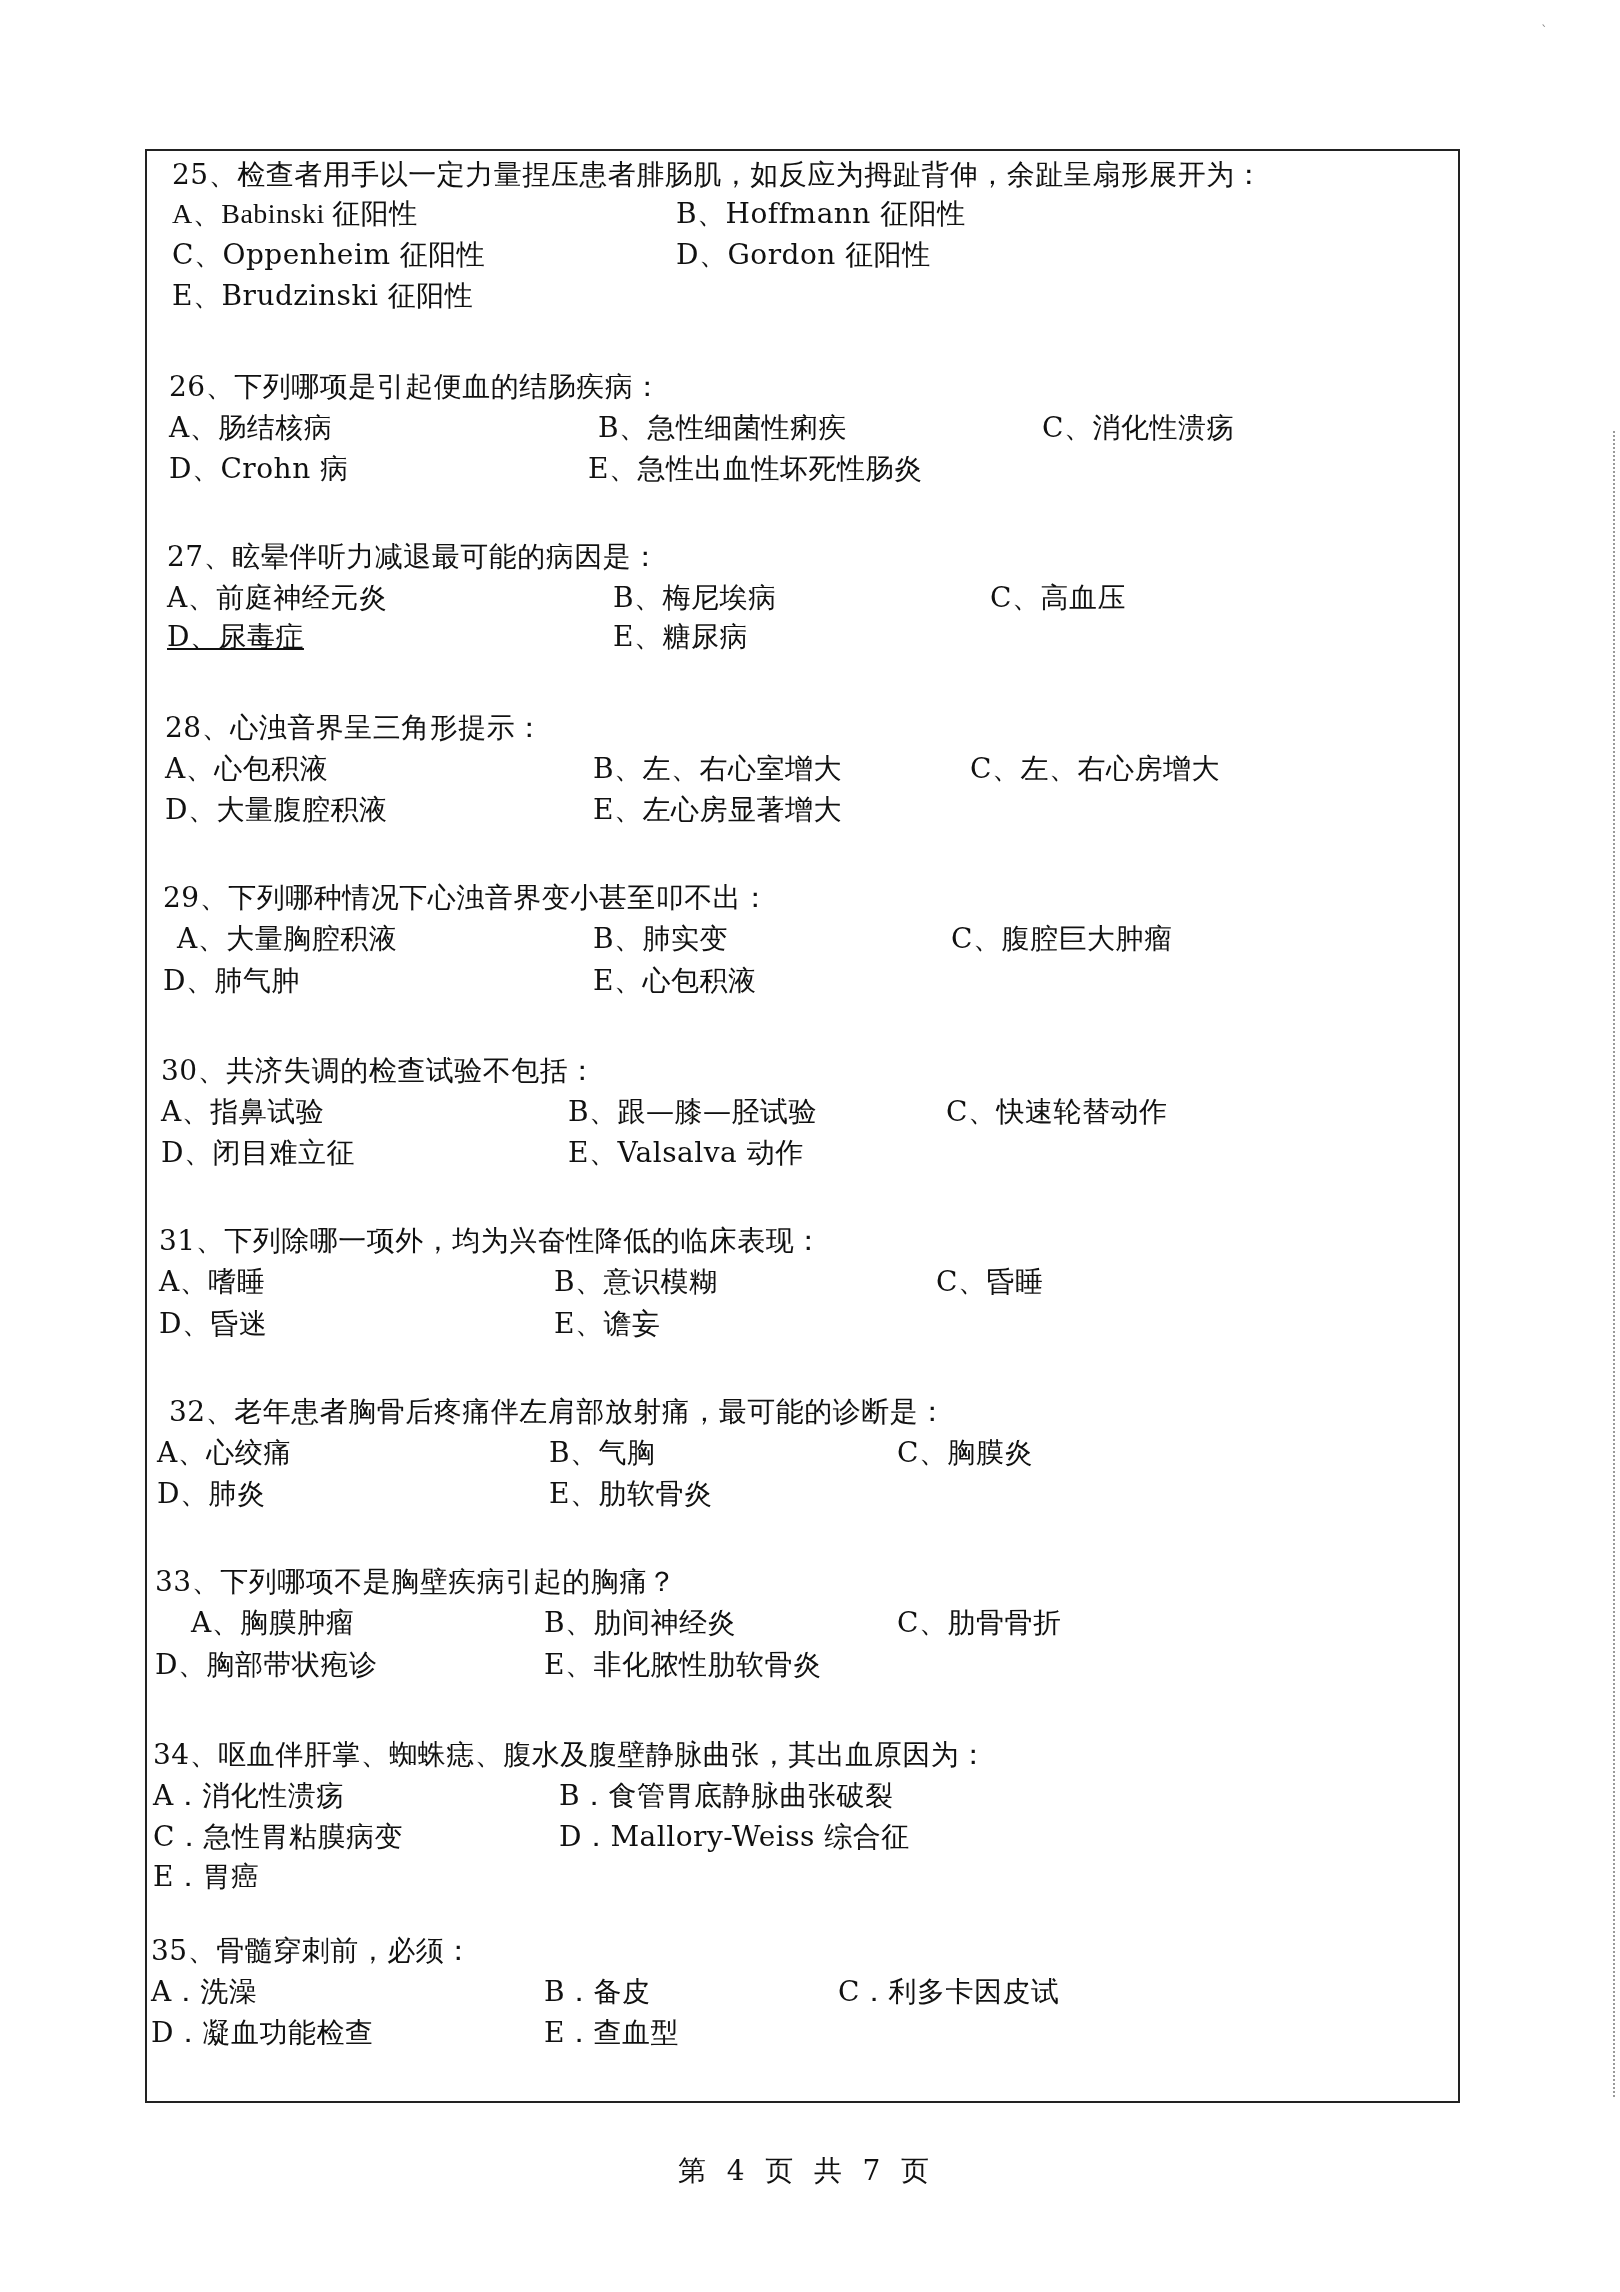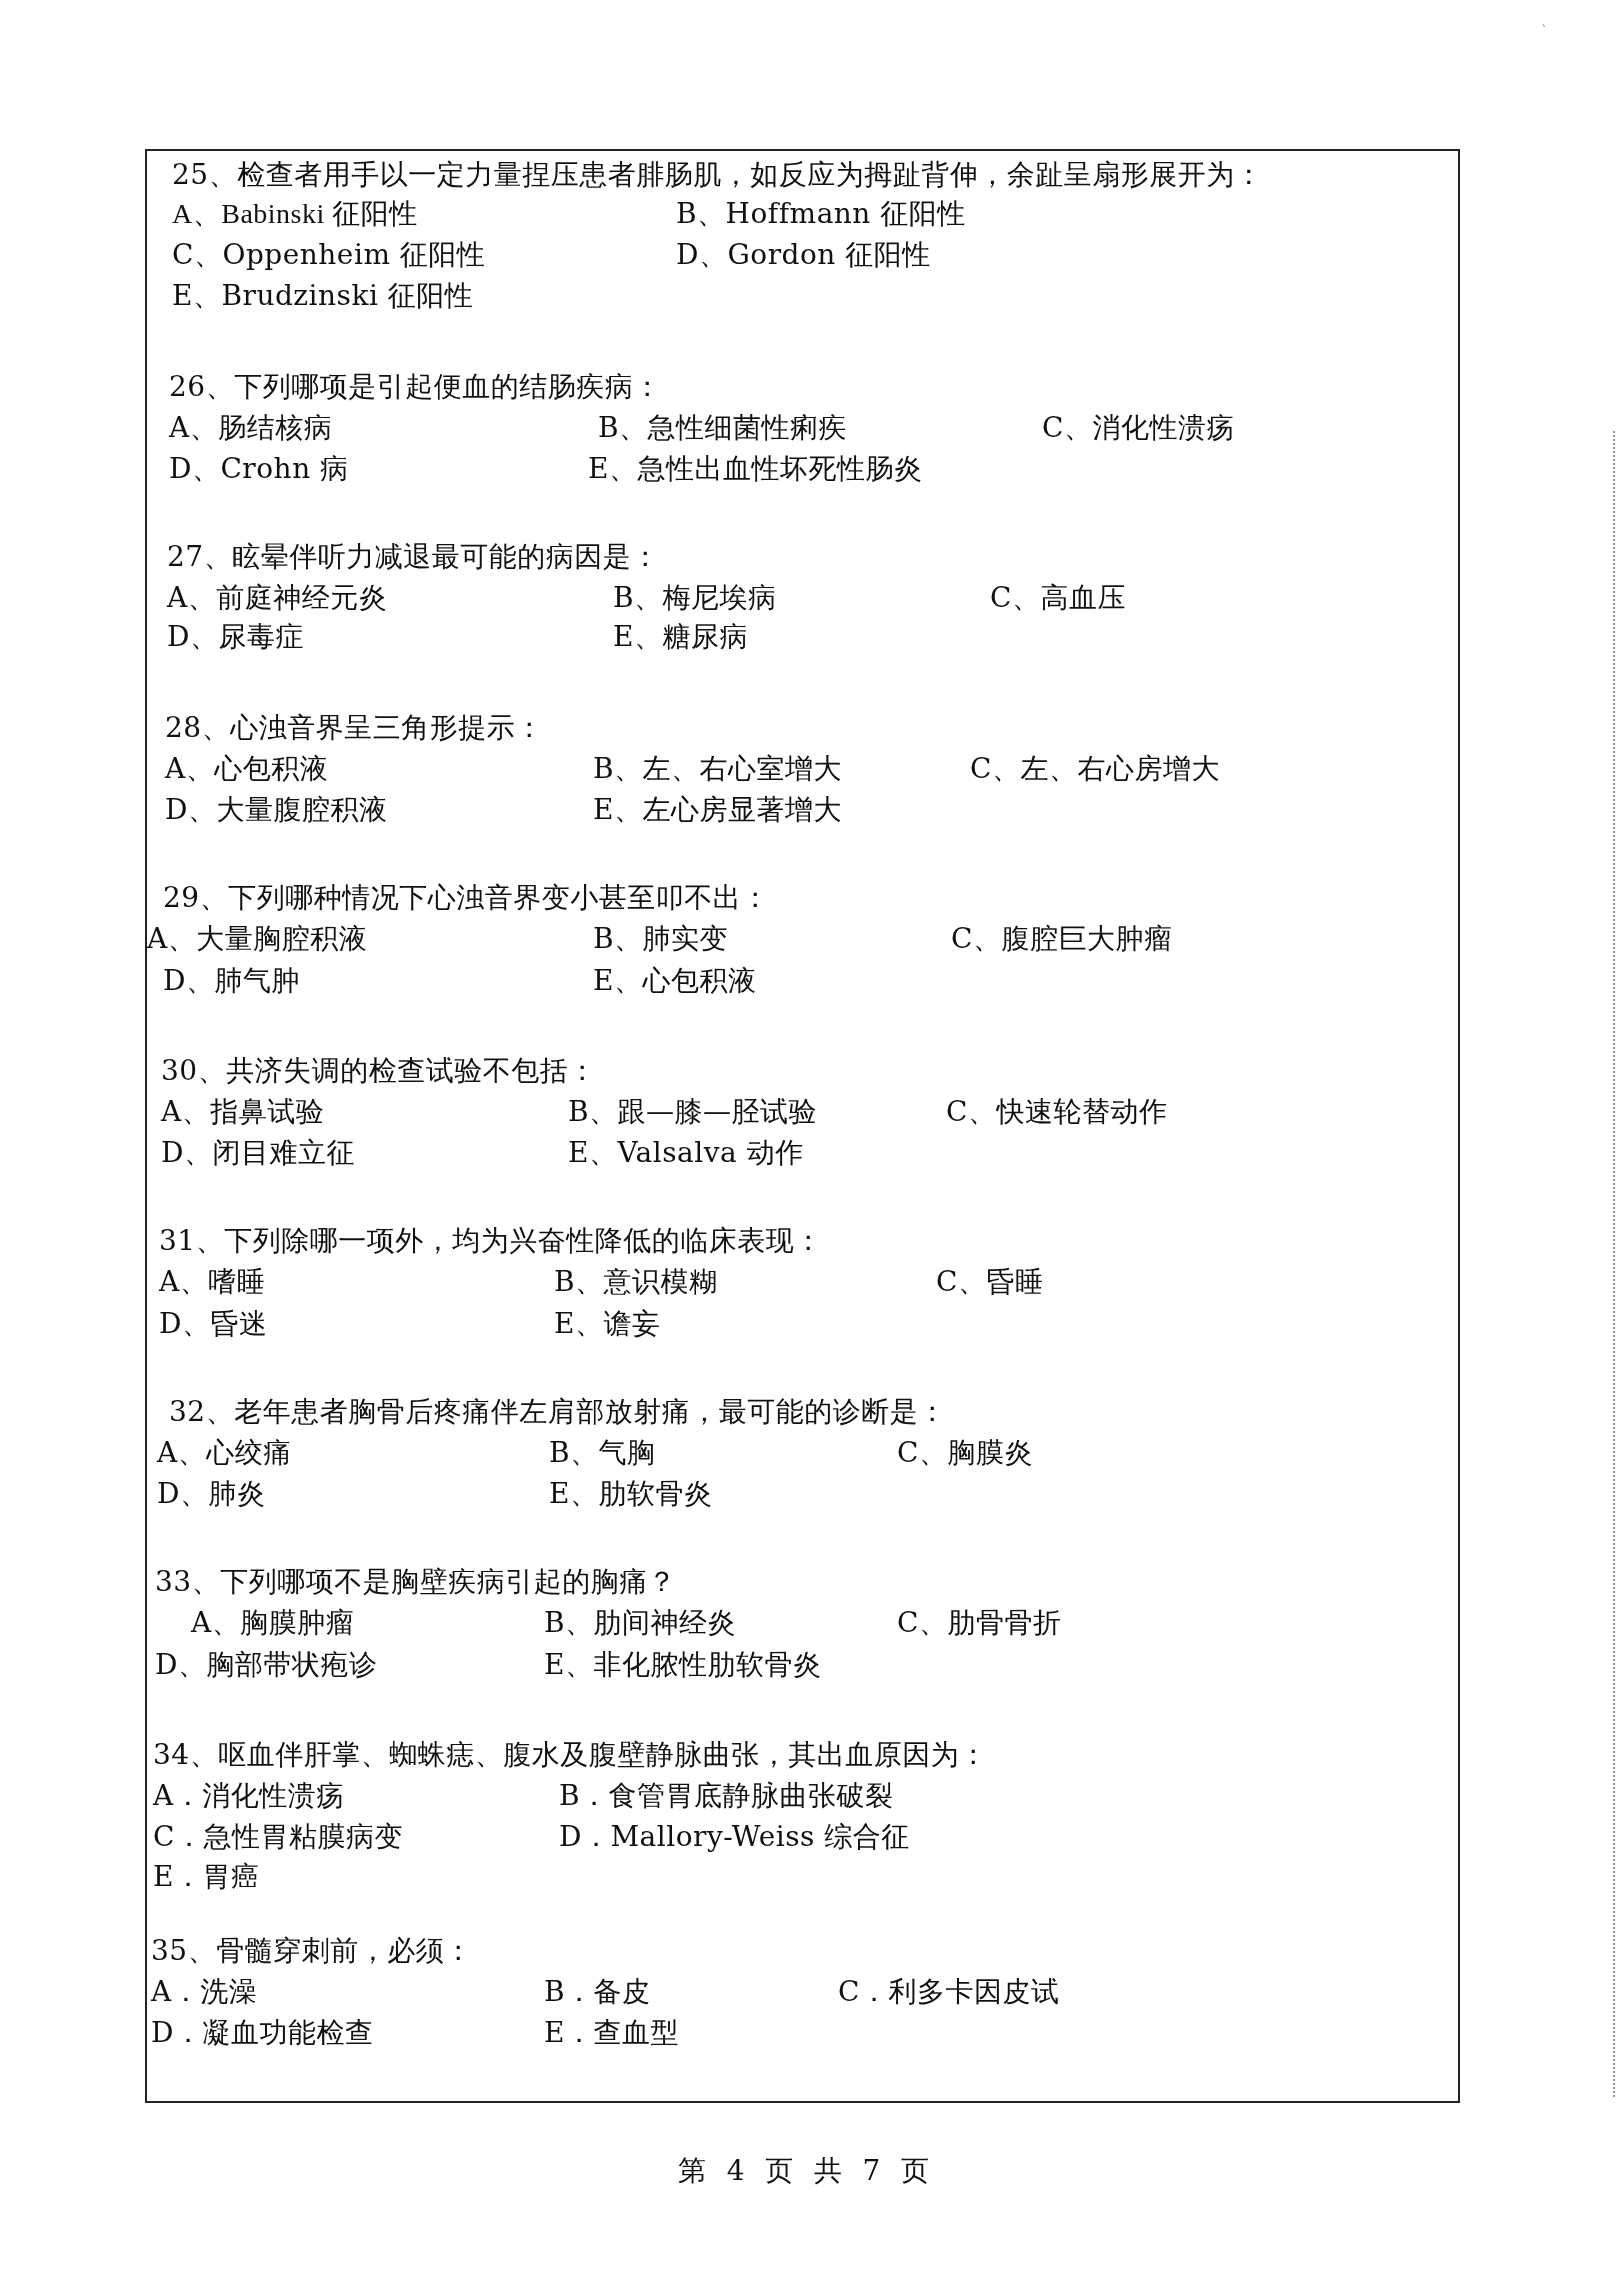--- a/index.html
+++ b/index.html
@@ -39,36 +39,36 @@
     <div class="line" style="left:1042px;top:410px;">C、消化性溃疡</div>
     <div class="line" style="left:169px;top:451px;">D、Crohn 病</div>
     <div class="line" style="left:588px;top:451px;">E、急性出血性坏死性肠炎</div>
   </div>
 
   <div>
     <div class="line" style="left:167px;top:539px;">27、眩晕伴听力减退最可能的病因是：</div>
     <div class="line" style="left:167px;top:580px;">A、前庭神经元炎</div>
     <div class="line" style="left:613px;top:580px;">B、梅尼埃病</div>
     <div class="line" style="left:990px;top:580px;">C、高血压</div>
-    <div class="line" style="left:167px;top:619px;">D、尿毒症</div>
+    <div class="line" style="left:167px;top:619px;text-decoration:underline;">D、尿毒症</div>
     <div class="line" style="left:613px;top:619px;">E、糖尿病</div>
   </div>
 
   <div>
     <div class="line" style="left:165px;top:710px;">28、心浊音界呈三角形提示：</div>
     <div class="line" style="left:165px;top:751px;">A、心包积液</div>
     <div class="line" style="left:593px;top:751px;">B、左、右心室增大</div>
     <div class="line" style="left:970px;top:751px;">C、左、右心房增大</div>
     <div class="line" style="left:165px;top:792px;">D、大量腹腔积液</div>
     <div class="line" style="left:593px;top:792px;">E、左心房显著增大</div>
   </div>
 
   <div>
     <div class="line" style="left:163px;top:880px;">29、下列哪种情况下心浊音界变小甚至叩不出：</div>
-    <div class="line" style="left:147px;top:921px;text-align:right;">A、大量胸腔积液</div>
+    <div class="line" style="left:177px;top:921px;text-align:right;">A、大量胸腔积液</div>
     <div class="line" style="left:593px;top:921px;">B、肺实变</div>
     <div class="line" style="left:951px;top:921px;">C、腹腔巨大肿瘤</div>
     <div class="line" style="left:163px;top:963px;">D、肺气肿</div>
     <div class="line" style="left:593px;top:963px;">E、心包积液</div>
   </div>
 
   <div>
     <div class="line" style="left:161px;top:1053px;">30、共济失调的检查试验不包括：</div>
     <div class="line" style="left:161px;top:1094px;">A、指鼻试验</div>
     <div class="line" style="left:568px;top:1094px;">B、跟—膝—胫试验</div>

